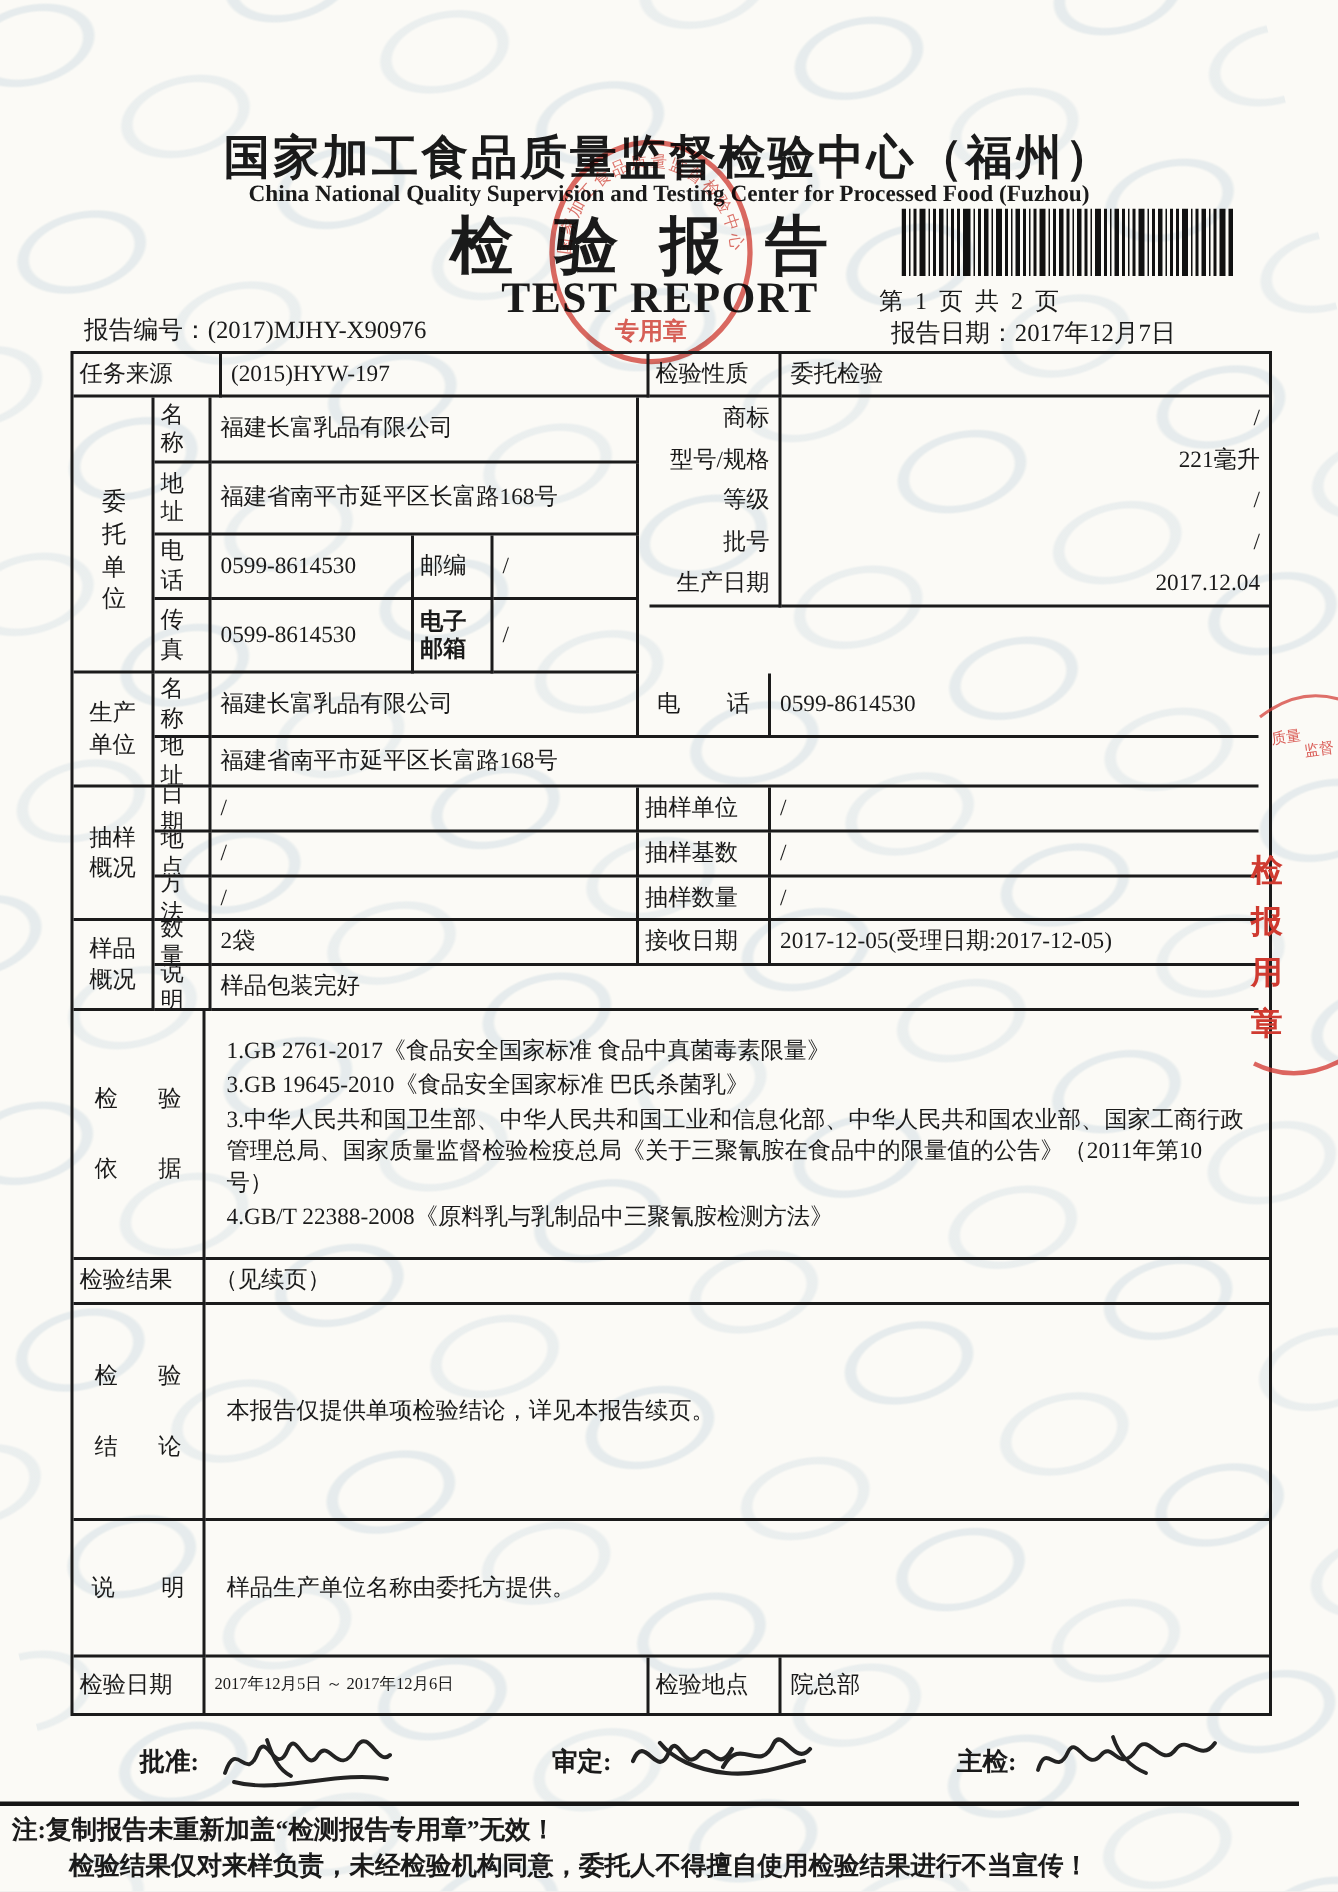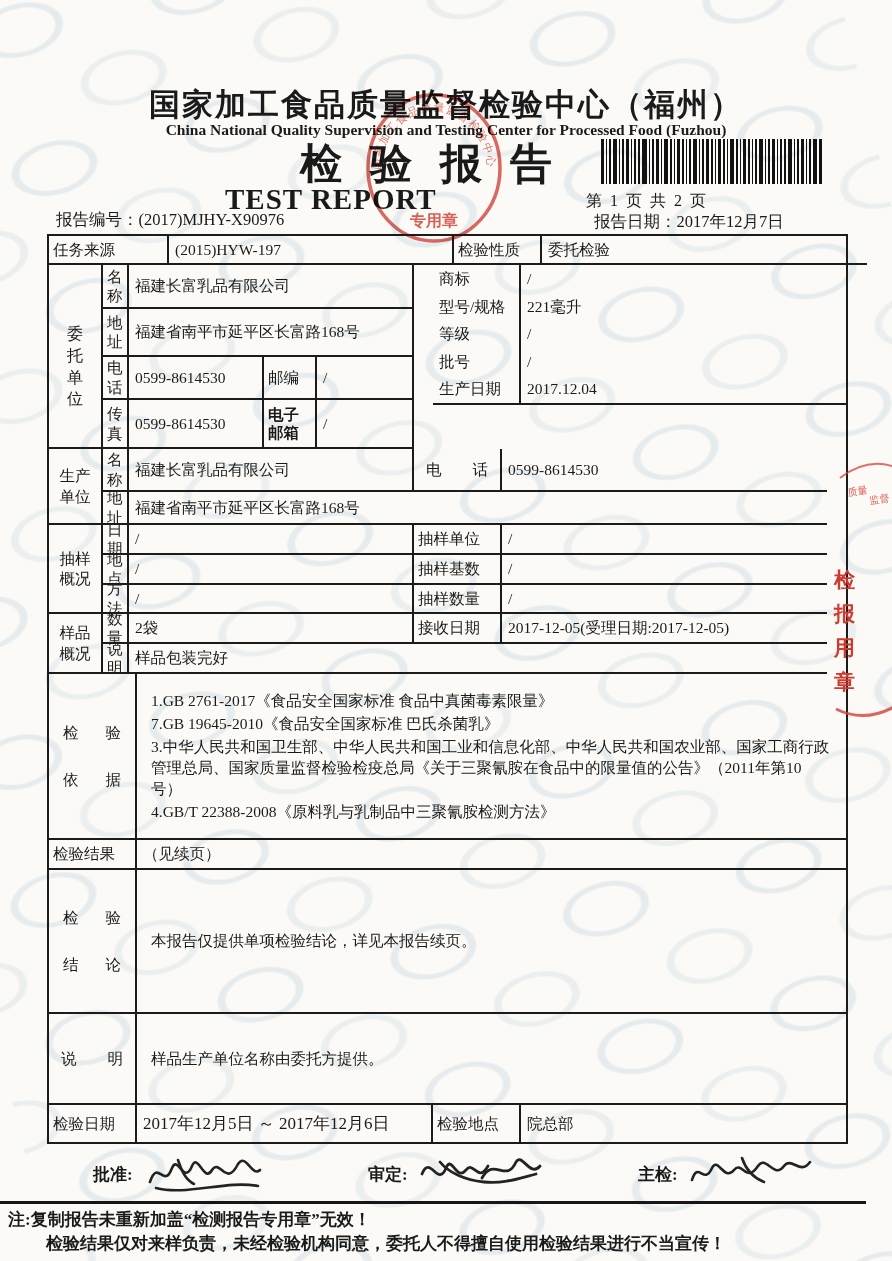--- a/index.html
+++ b/index.html
@@ -8,48 +8,48 @@
   .wm{position:absolute;left:-10%;top:-10%;width:120%;height:120%;pointer-events:none;
       transform:rotate(-14deg);
       background-image:
         radial-gradient(56px 34px at 50% 50%, transparent 62%, rgba(176,198,212,.28) 66%, rgba(176,198,212,.28) 76%, transparent 80%),
         radial-gradient(56px 34px at 50% 50%, transparent 62%, rgba(176,198,212,.22) 66%, rgba(176,198,212,.22) 76%, transparent 80%);
       background-size:178px 142px,178px 142px;background-position:0 0,89px 71px;}
   .abs{position:absolute;}
   .org-cn{top:84px;left:0;width:100%;text-align:center;font-size:31px;font-weight:700;letter-spacing:2px;}
   .org-en{top:121px;left:0;width:100%;text-align:center;font-size:15.5px;font-weight:700;}
   .title-cn{top:136px;left:225px;width:430px;text-align:center;font-size:42px;font-weight:700;letter-spacing:28px;}
-  .title-en{top:183px;left:225px;width:430px;font-size:29px;font-weight:700;letter-spacing:1px;}
+  .title-en{top:183px;left:225px;width:430px;text-align:center;font-size:29px;font-weight:700;letter-spacing:1px;}
   .page-info{top:191px;left:586px;font-size:16px;letter-spacing:2px;}
   .report-no{top:209px;left:56px;font-size:16.5px;}
   .report-date{top:211px;left:594px;font-size:16.5px;}
   .barcode{top:139px;left:601px;width:221px;height:45px;}
   .stamp{top:88px;left:358px;width:152px;height:160px;mix-blend-mode:multiply;opacity:.9;}
 
   .table{position:absolute;top:234px;left:47px;width:797px;border:2px solid #1b1b1b;box-sizing:content-box;background:transparent;}
   .r{display:flex;}
   .c{box-sizing:border-box;border-right:2px solid #1b1b1b;border-bottom:2px solid #1b1b1b;
      display:flex;align-items:center;padding:1px 6px;font-size:15.5px;line-height:1.25;overflow:hidden;}
   .lab{padding:1px 4px;}
   .nbr{border-right:none;}
   .nbb{border-bottom:none;}
   .vcol{display:flex;flex-direction:column;flex:none;}
-  .w45{width:26px;flex:none}.w53{width:53px;flex:none}.w54{width:54px;flex:none}.w88{width:88px;flex:none}
-  .w97{width:97px;flex:none}.w99{width:120px;flex:none}.w135{width:135px;flex:none}.w285{width:285px;flex:none}
+  .w45{width:38px;flex:none}.w53{width:53px;flex:none}.w54{width:54px;flex:none}.w88{width:88px;flex:none}
+  .w97{width:97px;flex:none}.w99{width:99px;flex:none}.w135{width:135px;flex:none}.w285{width:285px;flex:none}
   .w296{width:296px;flex:none}.w325{width:325px;flex:none}.w330{width:330px;flex:none}.w413{width:413px;flex:none}
   .w698{width:698px;flex:none}.w709{width:709px;flex:none}.w743{width:743px;flex:none}
   .h29{height:29px}.h33{height:33px}.h30{height:30px}.h37{height:37px}.h43{height:43px}.h44{height:44px}
   .h48{height:48px}.h49{height:49px}.h60{height:60px}.h76{height:76px}.h89{height:89px}.h91{height:91px}
   .h140{height:140px}.h144{height:144px}.h166{height:166px}.h184{height:184px}.h29c{height:29px}
   .vlab{writing-mode:vertical-lr;text-orientation:upright;justify-content:center;align-items:center;
         letter-spacing:22px;padding:10px 0;font-size:16px;}
   .two{flex-direction:column;justify-content:center;align-items:center;gap:1px;padding:2px;}
   .js{display:block;width:100%;text-align:justify;text-align-last:justify;}
   .jl{padding:1px 12px;}
-  .stackc{flex-direction:column;align-items:flex-start;padding:0;}
+  .stackc{flex-direction:column;align-items:flex-end;padding:0;}
   .sline{flex:1;display:flex;align-items:center;padding:0 6px;}
   .basis{display:flex;flex-direction:column;justify-content:center;padding:6px 14px;font-size:15.5px;line-height:21px;}
   .basis div{margin:1px 0;}
   .biglab{flex-direction:column;justify-content:center;gap:28px;padding:4px 0;align-items:flex-end;}
   .biglab .js{padding:0 14px;box-sizing:border-box;}
   .sig-label{position:absolute;font-size:17px;font-weight:600;}
   .sig{position:absolute;}
   .note{position:absolute;top:1201px;left:0;width:858px;border-top:3px solid #161616;
         padding:4px 0 0 8px;font-size:17px;font-weight:600;line-height:24px;}
   .note .indent{padding-left:38px;}
@@ -270,21 +270,21 @@
       </div>
     </div>
 
     <div class="r h166">
       <div class="c biglab w88 h166">
         <span class="js">检验</span>
           <span class="js">依据</span>
       </div>
       <div class="c basis w709 h166 nbr" style="align-items:stretch;">
         <div>1.GB 2761-2017《食品安全国家标准 食品中真菌毒素限量》</div>
-        <div>7.GB 19645-2010《食品安全国家标准 巴氏杀菌乳》</div>
+        <div>3.GB 19645-2010《食品安全国家标准 巴氏杀菌乳》</div>
         <div>3.中华人民共和国卫生部、中华人民共和国工业和信息化部、中华人民共和国农业部、国家工商行政管理总局、国家质量监督检验检疫总局《关于三聚氰胺在食品中的限量值的公告》（2011年第10号）</div>
         <div>4.GB/T 22388-2008《原料乳与乳制品中三聚氰胺检测方法》</div>
       </div>
     </div>
 
     <div class="r h30">
       <div class="c lab w88 h30">检验结果</div>
       <div class="c w709 h30 nbr">（见续页）</div>
     </div>
 
@@ -298,21 +298,21 @@
 
     <div class="r h91">
       <div class="c lab jl w88 h91">
           <span class="js">说明</span>
         </div>
       <div class="c w709 h91 nbr" style="padding-left:14px;">样品生产单位名称由委托方提供。</div>
     </div>
 
     <div class="r h37">
       <div class="c lab w88 h37 nbb">检验日期</div>
-      <div class="c w296 h37 nbb" style="font-size:17px;">2017年12月5日 ～ 2017年12月6日</div>
+      <div class="c w296 h37 nbb" style="font-size:11px;">2017年12月5日 ～ 2017年12月6日</div>
       <div class="c lab w88 h37 nbb">检验地点</div>
       <div class="c w325 h37 nbb nbr">院总部</div>
     </div>
   </div>
 
   <div class="sstamp abs" style="top:452px;right:-8px;width:64px;height:74px;">
     <svg width="64" height="74" viewBox="0 0 64 74" xmlns="http://www.w3.org/2000/svg">
       <path d="M4,26 Q32,4 62,16" fill="none" stroke="#d4403a" stroke-width="2" opacity=".75"></path>
       <text x="12" y="44" font-size="10" fill="#d4403a" opacity=".85" transform="rotate(-8 12 44)">质量</text>
       <text x="34" y="52" font-size="10" fill="#d4403a" opacity=".85" transform="rotate(-8 34 52)">监督</text>

